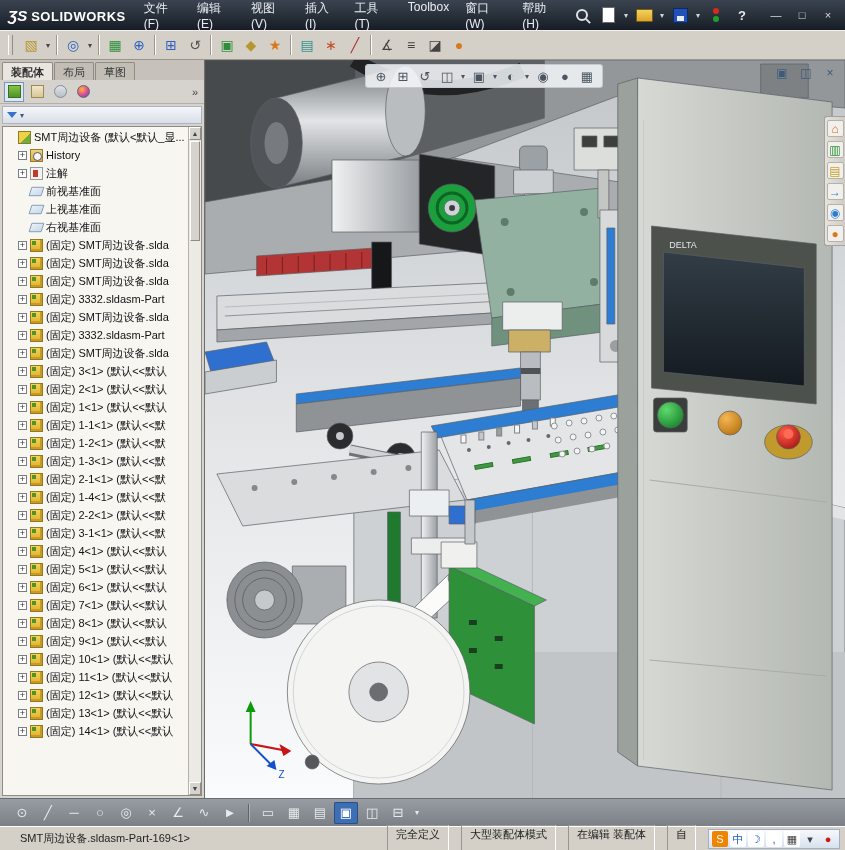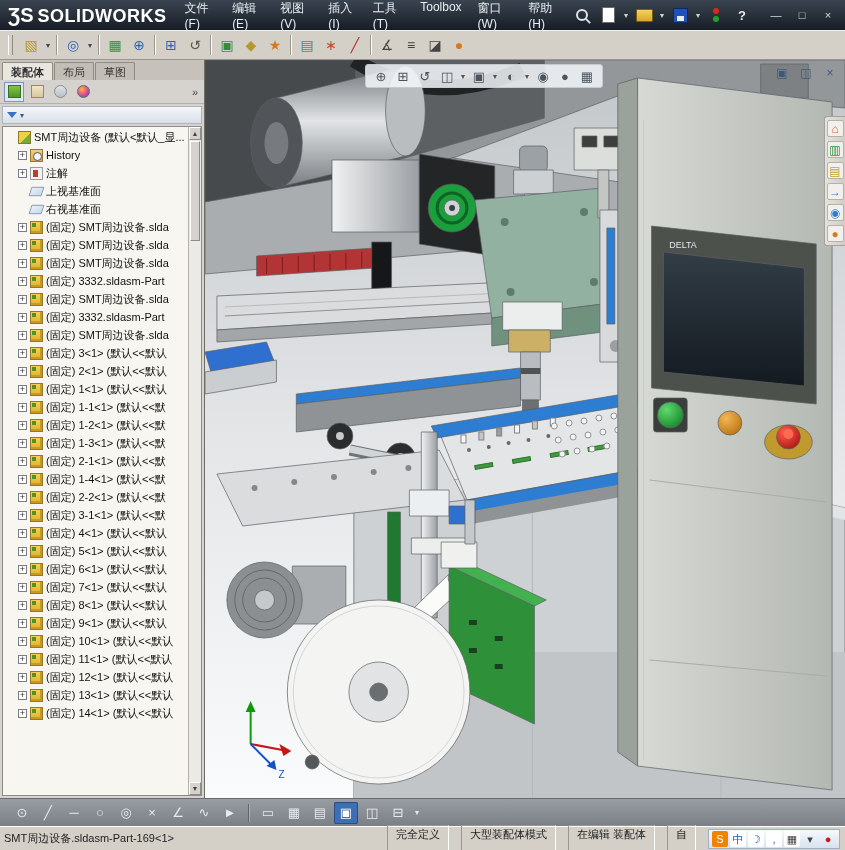--- a/index.html
+++ b/index.html
@@ -3,22 +3,22 @@
 <meta charset="utf-8">
 <style>
   * { margin:0; padding:0; box-sizing:border-box; }
   html,body { width:845px; height:850px; overflow:hidden; }
   body { font-family:"Liberation Sans","DejaVu Sans",sans-serif; font-size:12px; background:#d4d0c8; }
   .app { width:845px; height:850px; display:flex; flex-direction:column; }
 
   
   .titlebar { height:30px; background:linear-gradient(180deg,#3a4450,#171d26); display:flex; align-items:center; color:#e9edf2; flex:none; padding:0 4px; }
   .logo { display:flex; align-items:baseline; gap:4px; padding:0 10px 0 4px; }
-  .logo-mark { font-weight:bold; font-size:20px; color:#fff; }
-  .logo-text { font-weight:bold; font-size:18px; letter-spacing:.5px; color:#fff; }
+  .logo-mark { font-style:italic; font-weight:bold; font-size:15px; color:#fff; }
+  .logo-text { font-weight:bold; font-size:13px; letter-spacing:.5px; color:#fff; }
   .menus { display:flex; }
   .menu-item { padding:4px 8px; font-size:12px; color:#e9edf2; cursor:default; }
   .qat { display:flex; align-items:center; margin-left:auto; }
   .qitem { width:26px; height:22px; position:relative; display:flex; align-items:center; justify-content:center; }
   .qitem.ic-caret { width:10px; font-size:8px; color:#cfd4da; }
   .qitem.ic-help { font-size:13px; font-weight:bold; color:#e8e8e8; }
   .ic-new::before { content:""; width:11px; height:14px; background:#fff; border:1px solid #6a6a6a; display:block; }
   .ic-open::before { content:""; width:15px; height:11px; background:linear-gradient(#f5d25c,#daa62c); border:1px solid #7a5c12; border-radius:1px; display:block; }
   .ic-save::before { content:""; width:13px; height:13px; background:#2050b8; border:1px solid #0c2a6a; display:block; }
   .ic-save::after { content:""; position:absolute; width:7px; height:5px; background:#e8ecf2; margin-top:7px; }
@@ -92,21 +92,21 @@
   .tpitem { width:17px; height:17px; font-size:12px; text-align:center; line-height:16px; background:#f2f0ec; border:1px solid #b5b2aa; border-radius:2px; }
 
   
   .sketchbar { height:28px; background:linear-gradient(#989da3,#7b8086); border-top:1px solid #676c72; display:flex; align-items:center; padding-left:10px; gap:2px; flex:none; }
   .skitem { width:24px; height:22px; color:#e8eaec; font-size:13px; display:flex; align-items:center; justify-content:center; border-radius:2px; }
   .skitem.active { background:#3d6fb4; box-shadow:inset 0 0 0 1px #2a4f86; color:#fff; }
   .skitem.sep { width:2px; height:18px; border-left:1px solid #5f646a; border-right:1px solid #aab0b6; margin:0 4px; border-radius:0; }
   .skitem.caret { width:10px; font-size:8px; }
 
   
-  .statusbar { height:24px; background:#d4d0c8; border-top:1px solid #fff; display:flex; align-items:center; font-size:11px; color:#222; padding:0 3px 0 4px; flex:none; }
+  .statusbar { height:24px; background:#d4d0c8; border-top:1px solid #fff; display:flex; align-items:center; font-size:11px; color:#222; padding:0 3px 0 20px; flex:none; }
   .sb-sel { flex:1; overflow:hidden; white-space:nowrap; }
   .sb-cell { border:1px solid; border-color:#9a968e #fff #fff #9a968e; padding:0 8px; margin-right:12px; white-space:nowrap; height:28px; line-height:17px; }
   .langbar { display:flex; align-items:center; gap:2px; background:linear-gradient(#f6f9fd,#d7e2ef); border:1px solid #9fb0c4; padding:1px 3px; margin-right:2px; height:20px; }
   .lbwrap { border-radius:2px; }
   .lbitem { min-width:16px; height:16px; text-align:center; line-height:16px; font-size:11px; display:block; padding:0 1px; }
 </style>
 </head>
 <body>
 
 <div class="app">
@@ -283,20 +283,25 @@
               <span class="tlabel">History</span>
             </div>
 
 
             <div class="trow ind1">
               <span class="plusbox">+</span>
               <span class="ti ti-ann"></span>
               <span class="tlabel">注解</span>
             </div>
 
+            <div class="trow ind1">
+              <span class="plusbox"></span>
+              <span class="ti ti-plane"></span>
+              <span class="tlabel">前视基准面</span>
+            </div>
 
             <div class="trow ind1">
               <span class="plusbox"></span>
               <span class="ti ti-plane"></span>
               <span class="tlabel">上视基准面</span>
             </div>
 
             <div class="trow ind1">
               <span class="plusbox"></span>
               <span class="ti ti-plane"></span>

